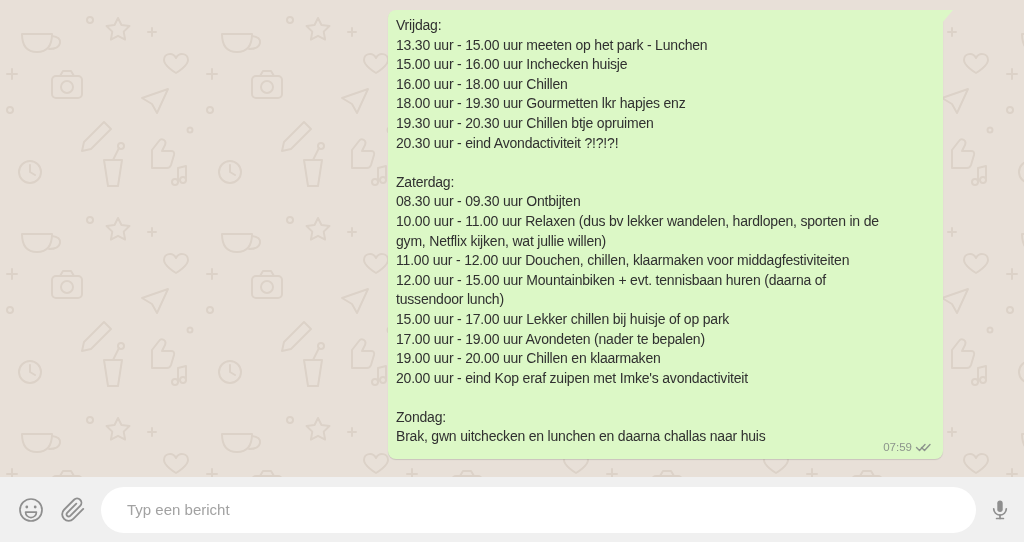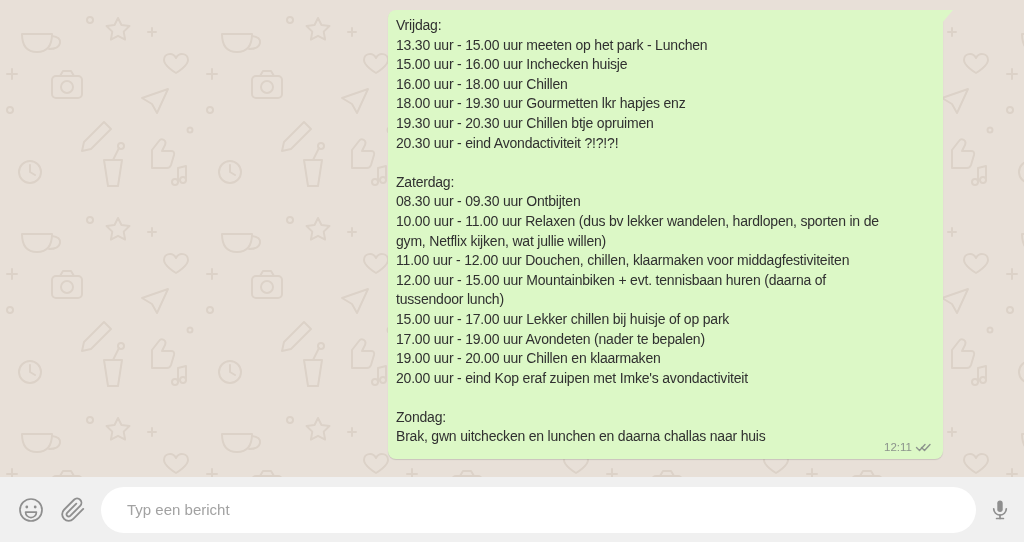--- a/index.html
+++ b/index.html
@@ -102,21 +102,21 @@
 12.00 uur - 15.00 uur Mountainbiken + evt. tennisbaan huren (daarna of
 tussendoor lunch)
 15.00 uur - 17.00 uur Lekker chillen bij huisje of op park
 17.00 uur - 19.00 uur Avondeten (nader te bepalen)
 19.00 uur - 20.00 uur Chillen en klaarmaken
 20.00 uur - eind Kop eraf zuipen met Imke's avondactiviteit
 
 Zondag:
 Brak, gwn uitchecken en lunchen en daarna challas naar huis</div>
     <div class="meta-row">
-      <span class="msg-time">12:11</span>
+      <span class="msg-time">07:59</span>
       <svg width="18" height="12" viewBox="0 0 18 12" fill="none" stroke="#8c948c" stroke-width="1.4" stroke-linecap="round" stroke-linejoin="round">
         <path d="M1.5 6.5l3 3L10 3.5"></path>
         <path d="M6.5 6.5l3 3L15 3.5"></path>
       </svg>
     </div>
   </div>
 </div>
 
 <div class="composer">
   <button class="icon-btn emoji-btn">

